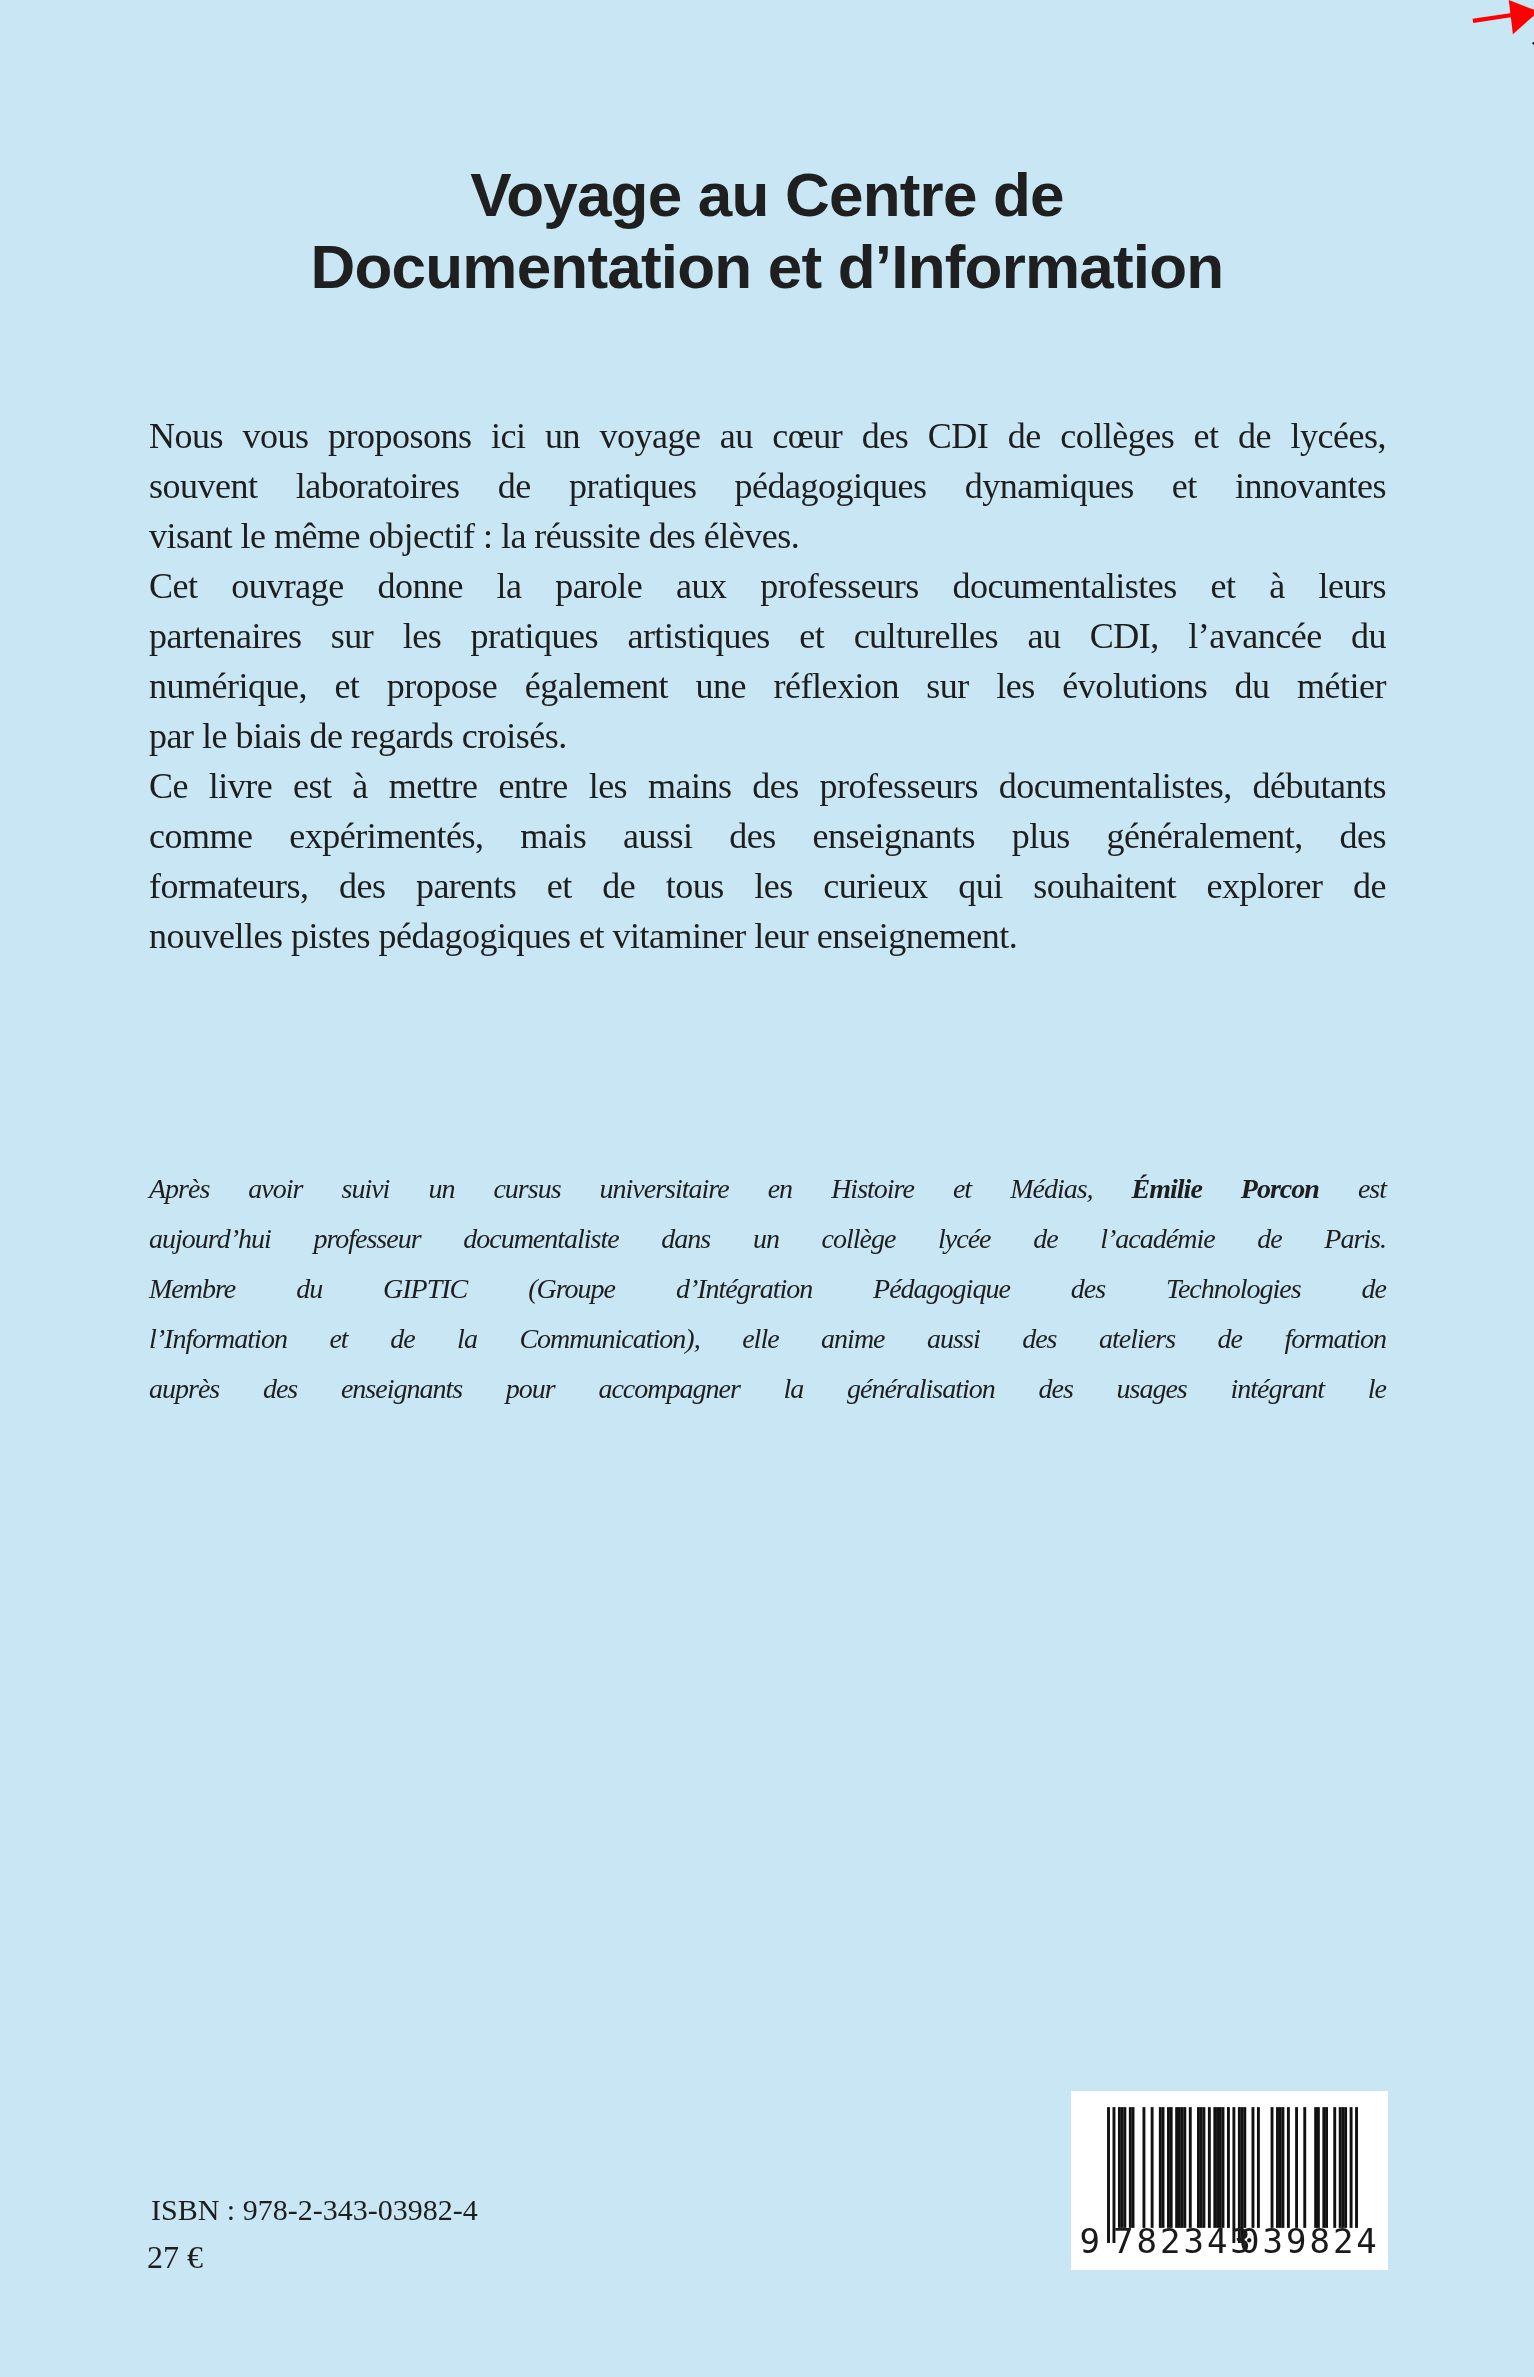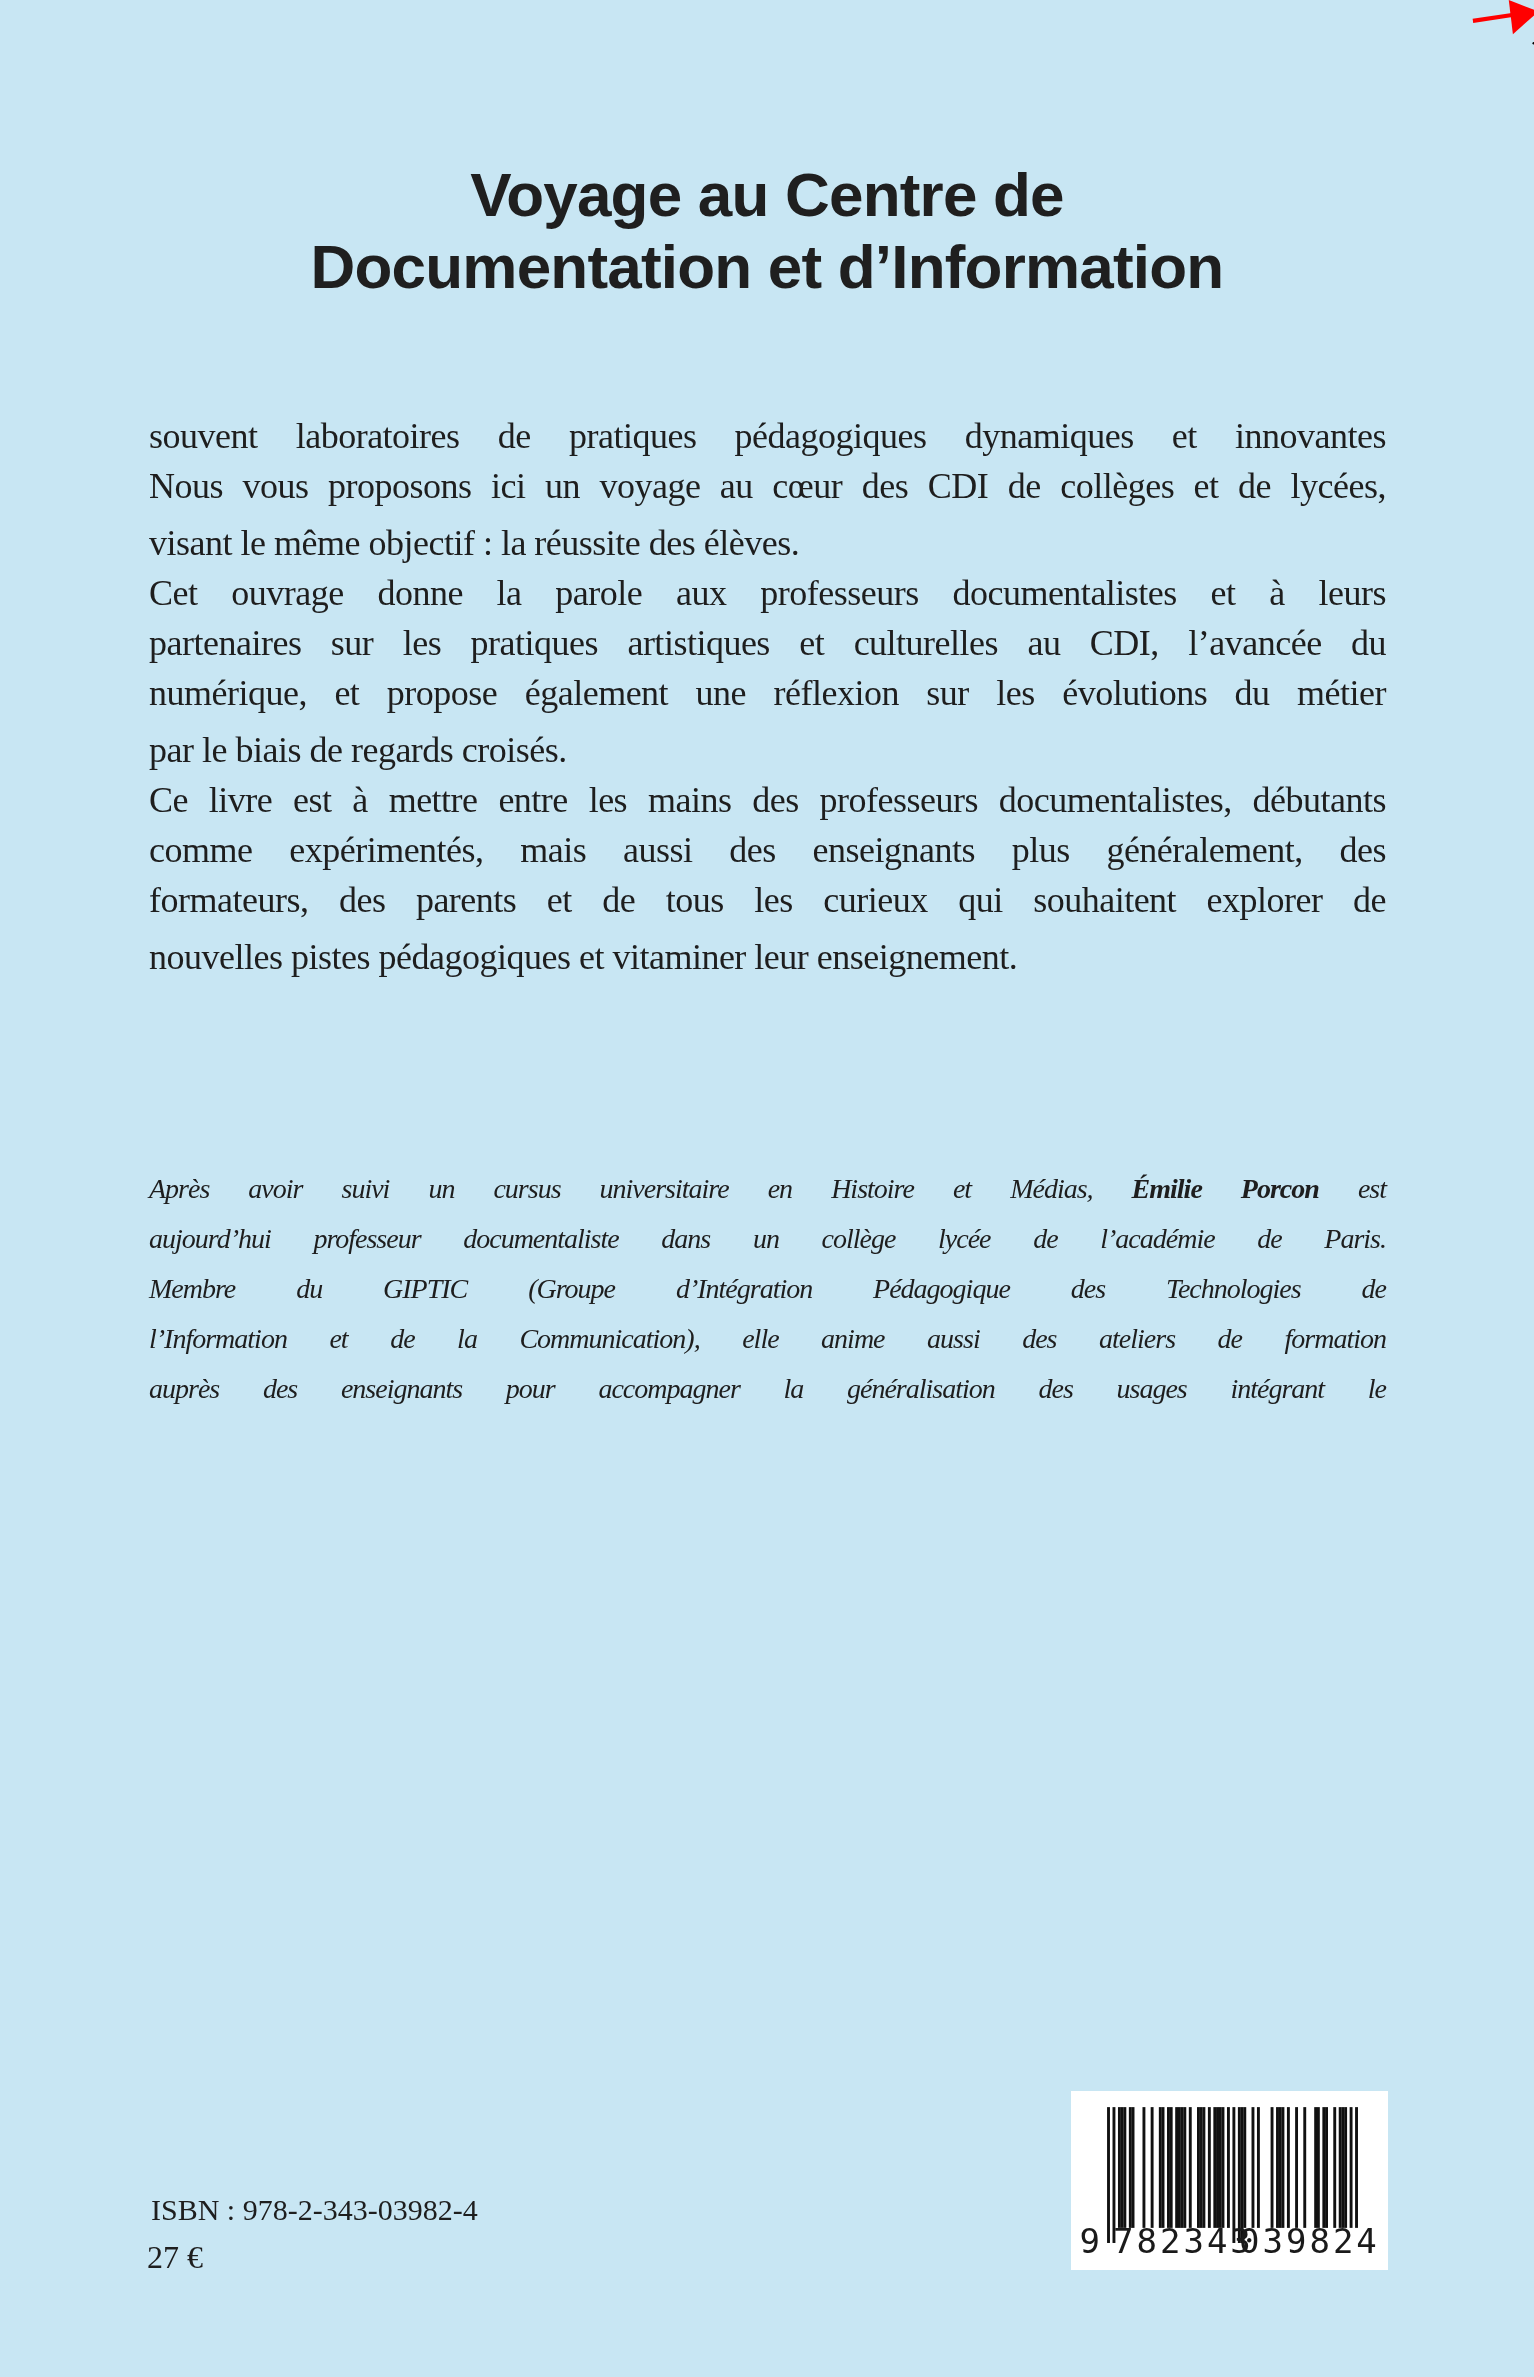--- a/index.html
+++ b/index.html
@@ -30,21 +30,21 @@
     width: 1237px;
   }
   .line {
     display: block;
     white-space: nowrap;
     text-align: justify;
     text-align-last: justify;
     height: 50px;
     line-height: 50px;
   }
-  .line.last { text-align-last: left; margin-top: 7px; }
+  .line.last { text-align-last: left; }
   .body-text { top: 411px; font-size: 36px; letter-spacing: -0.5px; }
   .bio-text { top: 1164px; font-size: 28px; font-style: italic; letter-spacing: -1px; }
   .bio-text .line { height: 50px; line-height: 50px; }
   .bio-text b { font-weight: bold; }
   .isbn {
     position: absolute; left: 151px; top: 2191px;
     font-size: 30px; line-height: 37px; white-space: nowrap; text-align: center;
   }
   .price {
     position: absolute; left: 147px; top: 2238px;
@@ -69,22 +69,22 @@
 </style>
 </head>
 <body>
 
 <div class="title">
   <span class="tline">Voyage au Centre de</span>
   <span class="tline">Documentation et d’Information</span>
 </div>
 
 <div class="block body-text">
+  <span class="line">Nous vous proposons ici un voyage au cœur des CDI de collèges et de lycées,</span>
   <span class="line">souvent laboratoires de pratiques pédagogiques dynamiques et innovantes</span>
-  <span class="line">Nous vous proposons ici un voyage au cœur des CDI de collèges et de lycées,</span>
   <span class="line last">visant le même objectif : la réussite des élèves.</span>
   <span class="line">Cet ouvrage donne la parole aux professeurs documentalistes et à leurs</span>
   <span class="line">partenaires sur les pratiques artistiques et culturelles au CDI, l’avancée du</span>
   <span class="line">numérique, et propose également une réflexion sur les évolutions du métier</span>
   <span class="line last">par le biais de regards croisés.</span>
   <span class="line">Ce livre est à mettre entre les mains des professeurs documentalistes, débutants</span>
   <span class="line">comme expérimentés, mais aussi des enseignants plus généralement, des</span>
   <span class="line">formateurs, des parents et de tous les curieux qui souhaitent explorer de</span>
   <span class="line last">nouvelles pistes pédagogiques et vitaminer leur enseignement.</span>
 </div>

